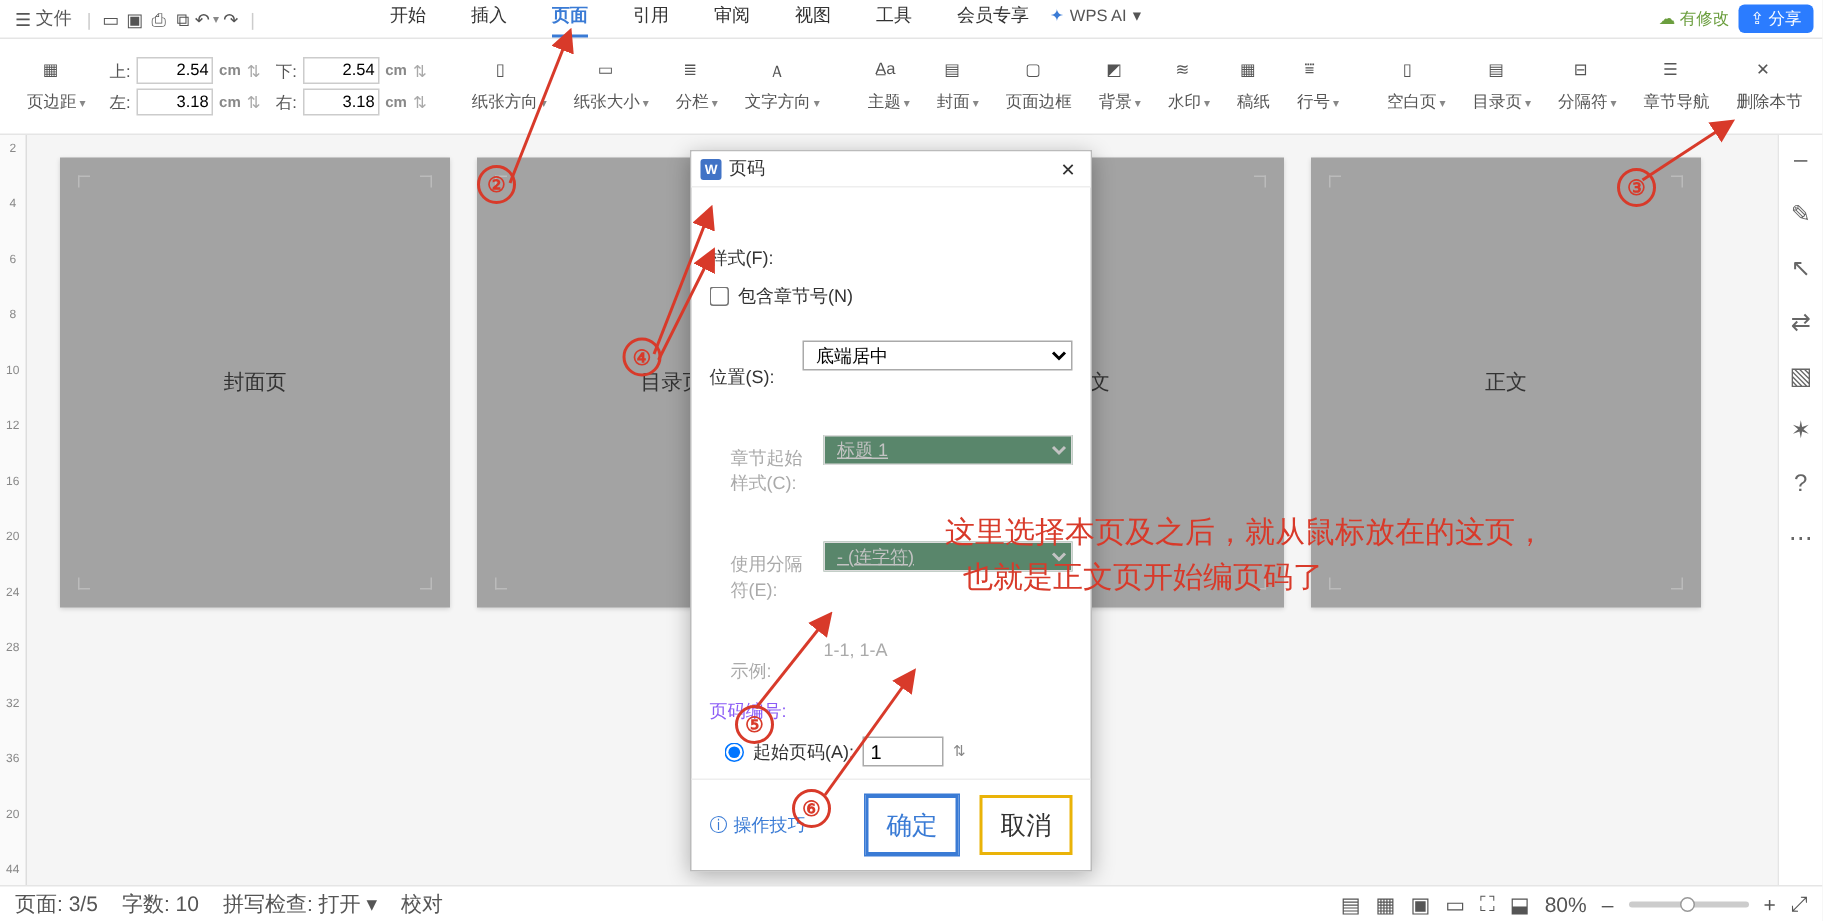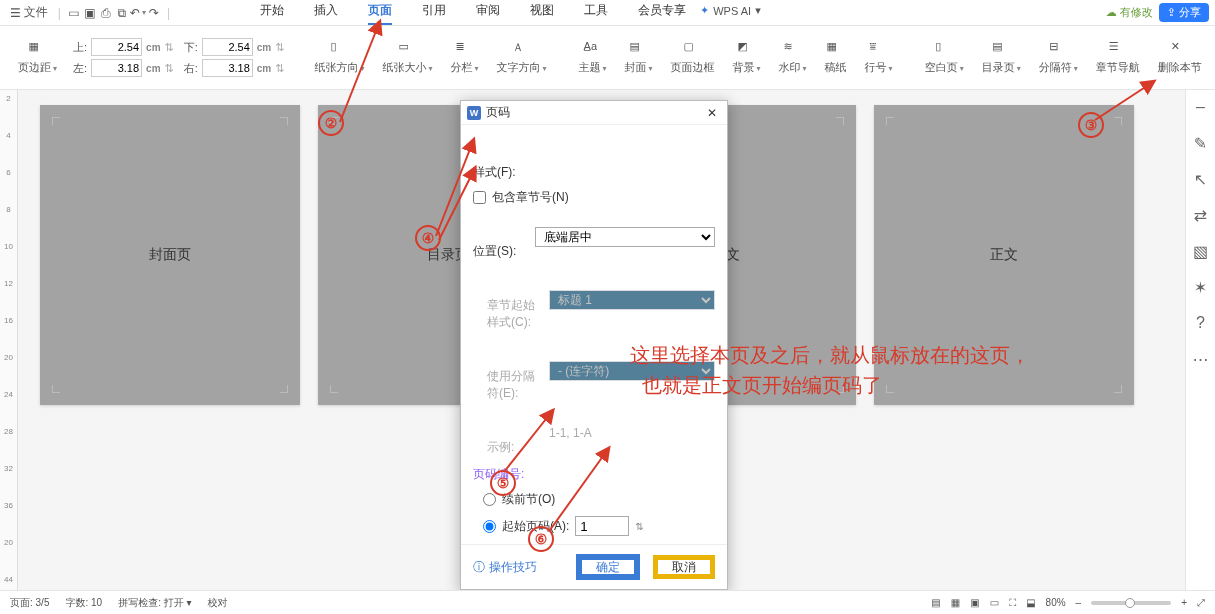--- a/index.html
+++ b/index.html
@@ -29,41 +29,41 @@
 .page { flex:1; max-width:260px; height:300px; background:#a3a3a3; box-shadow:0 1px 3px rgba(0,0,0,0.15); position:relative; display:flex; align-items:center; justify-content:center; font-size:14px; color:#333; }
 .page .corner { position:absolute; width:8px; height:8px; border:1px solid #bbb; }
 .page .tl{top:12px;left:12px;border-right:none;border-bottom:none;}
 .page .tr{top:12px;right:12px;border-left:none;border-bottom:none;}
 .page .bl{bottom:12px;left:12px;border-right:none;border-top:none;}
 .page .br{bottom:12px;right:12px;border-left:none;border-top:none;}
 
 .right-rail { position:absolute; right:0; top:90px; width:30px; bottom:24px; background:#fff; border-left:1px solid #e5e5e5; display:flex; flex-direction:column; align-items:center; padding-top:8px; gap:18px; color:#666; }
 .right-rail div { width:18px; height:18px; display:flex; align-items:center; justify-content:center; }
 
-.statusbar { position:absolute; bottom:0; left:0; right:0; height:24px; background:#fff; border-top:1px solid #e5e5e5; display:flex; align-items:center; font-size:10px; color:#555; padding:0 10px; gap:16px;}
+.statusbar { position:absolute; bottom:0; left:0; right:0; height:24px; background:#fff; border-top:1px solid #e5e5e5; display:flex; align-items:center; font-size:14px; color:#555; padding:0 10px; gap:16px;}
 .statusbar .right { margin-left:auto; display:flex; align-items:center; gap:10px;}
 .statusbar .zoom-track { width:80px; height:4px; background:#ccc; border-radius:2px; position:relative;}
 .statusbar .zoom-track .knob{ position:absolute; left:34px; top:-3px; width:10px; height:10px; border-radius:50%; background:#fff; border:1px solid #999;}
 
 .dialog { position:absolute; top:100px; left:460px; width:268px; background:#fff; border:1px solid #bbb; box-shadow:0 3px 14px rgba(0,0,0,0.3); font-size:12px; color:#333; }
 .dlg-title { height:24px; background:#fff; border-bottom:1px solid #eee; display:flex; align-items:center; padding:0 6px; gap:5px;}
 .dlg-title .wlogo{ width:14px;height:14px;background:#4173c6;color:#fff;font-size:9px;font-weight:bold;display:flex;align-items:center;justify-content:center;border-radius:2px;}
 .dlg-title .close{ margin-left:auto; width:18px; text-align:center; cursor:pointer;}
 .dlg-body { padding:10px 12px 8px; display:flex; flex-direction:column; gap:8px;}
 .dlg-row { display:flex; align-items:center; gap:6px;}
 .dlg-row label { width:56px; text-align:left;margin-top:29px;}
 .dlg-row select, .dlg-row input[type=text] { flex:1; height:20px; font-size:12px; border:1px solid #aaa; background:#fff; padding:0 4px;}
 .disabled { color:#aaa;}
-.disabled select, .disabled input { background:#0c4a6e; border-color:#ccc; color:#aaa;}
+.disabled select, .disabled input { background:#14532d; border-color:#ccc; color:#aaa;text-decoration:underline;}
 .section-title { font-size:12px; color:#8b5cf6; margin-top:2px; }
 .radio-row { display:flex; align-items:center; gap:6px; padding-left:10px;}
 .num-input { width:54px; height:20px; border:1px solid #aaa; text-align:left; padding:0 4px;}
 .dlg-footer { display:flex; justify-content:flex-end; align-items:center; gap:14px; padding:10px 12px; border-top:1px solid #eee;}
 .dlg-footer .tips { margin-right:auto; color:#3a7bd5; display:flex; align-items:center; gap:4px; }
-.btn { min-width:62px; height:24px; border:5px solid #eab308; background:#fff; display:flex; align-items:center; justify-content:center; cursor:pointer; font-size:12px;}
+.btn { min-width:62px; height:40px; border:2px solid #eab308; background:#fff; display:flex; align-items:center; justify-content:center; cursor:pointer; font-size:17px;}
 .btn.primary { border-color:#3a7bd5; color:#3a7bd5; background:#fff; outline:1px solid #3a7bd5; }
 
 .callout { position:absolute; width:26px; height:26px; border:2px solid #d83a2a; border-radius:50%; display:flex; align-items:center; justify-content:center; font-size:14px; color:#d83a2a; font-weight:bold; pointer-events:none;}
 .arrow { position:absolute; pointer-events:none;}
 .arrow svg { overflow:visible;}
 .anno-text { position:absolute; color:#d83a2a; font-size:20px; line-height:1.5; pointer-events:none; font-weight:500; }
 
 .chev::after{content:"▾"; font-size:8px; margin-left:2px; color:#888;}
 </style>
 </head>
@@ -279,24 +279,20 @@
     <div class="dlg-row disabled" style="padding-left:14px">
       <label>使用分隔符(E):</label>
       <select disabled=""><option>- (连字符)</option></select>
     </div>
     <div class="dlg-row disabled" style="padding-left:14px">
       <label>示例:</label>
       <span>1-1, 1-A</span>
     </div>
     <div class="section-title">页码编号:</div>
     <div class="radio-row">
-      <input type="radio" name="num" style="">
-      <span>续前节(O)</span>
-    </div>
-    <div class="radio-row">
       <input type="radio" name="num" checked="" style="">
       <span>起始页码(A):</span>
       <input class="num-input" value="1" style="">
       <span style="font-size:10px;color:#888">⇅</span>
     </div>
   </div>
   <div class="dlg-footer">
      <span class="tips">
         <span>ⓘ</span> 
         <span>操作技巧</span>

